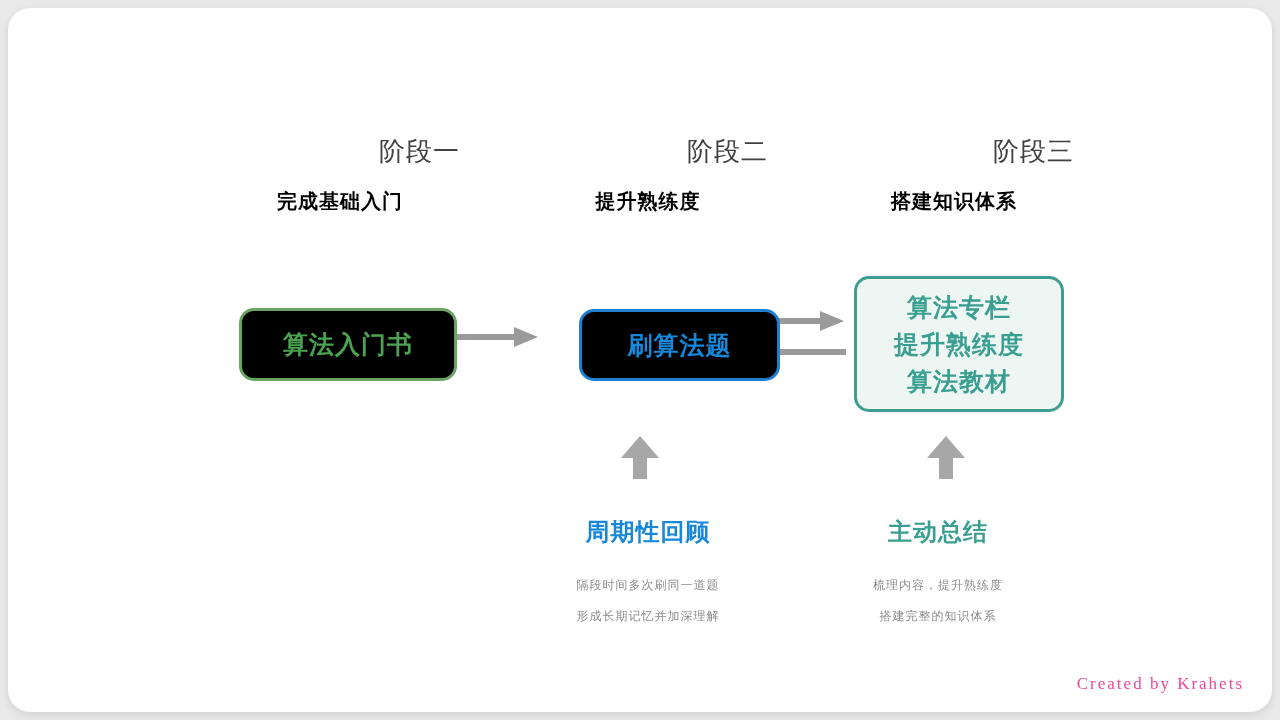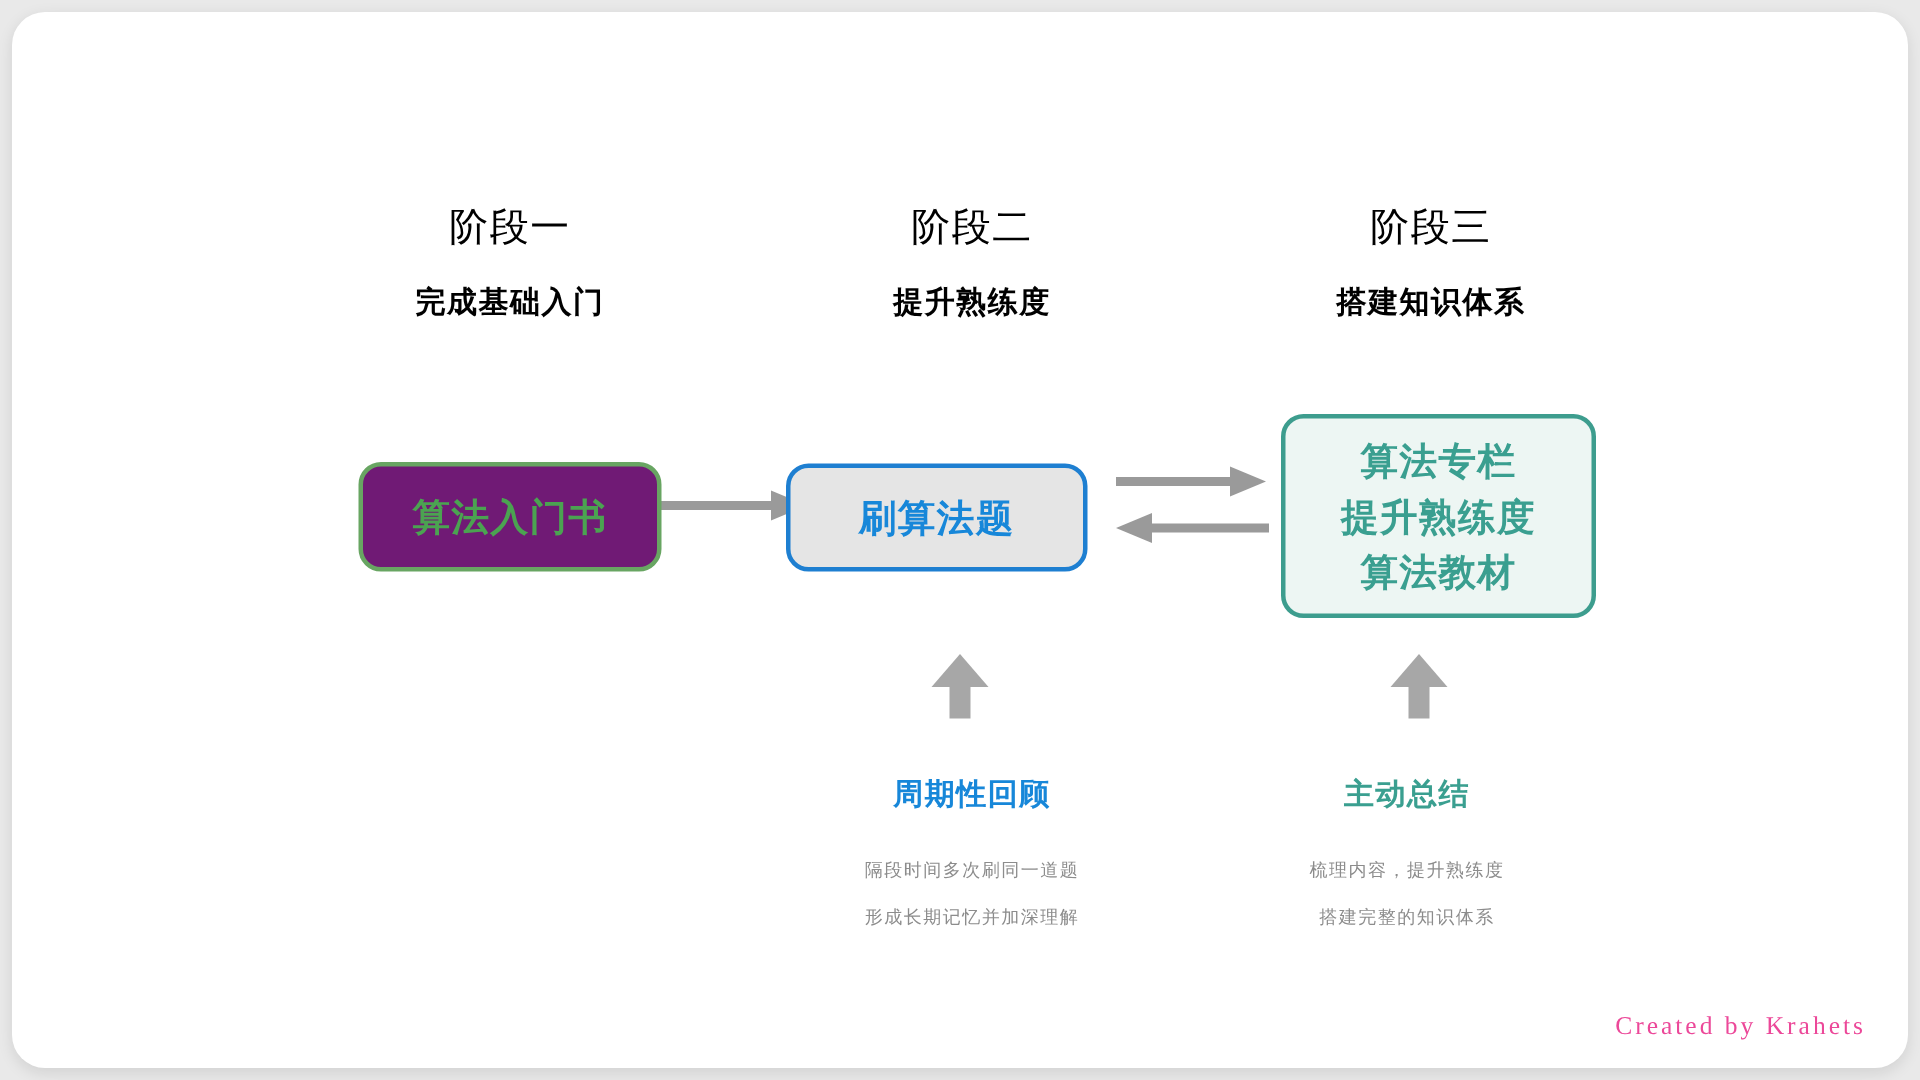--- a/index.html
+++ b/index.html
@@ -20,23 +20,24 @@
     box-shadow: 0 3px 10px rgba(0,0,0,0.10);
   }
   
   .stage { position: absolute; width: 240px; text-align: center; }
   .stage-1 { left: 212px; top: 126px; }
   .stage-2 { left: 520px; top: 126px; }
   .stage-3 { left: 826px; top: 126px; }
   .stage-title {
     display: block;
     font-size: 26px;
-    color: #000000;
+    color: #404040;
     font-weight: 400;
     letter-spacing: 1px;
+    text-align: right;
   }
   .stage-subtitle {
     display: block;
     margin-top: 19px;
     font-size: 20px;
     color: #000000;
     font-weight: 700;
     letter-spacing: 1px;
   }
   
@@ -48,45 +49,45 @@
     display: flex;
     flex-direction: column;
     justify-content: center;
     align-items: center;
     font-weight: 700;
     font-size: 25px;
     letter-spacing: 1px;
   }
   .node-line { display: block; line-height: 37px; }
   .node-green {
-    left: 231px; top: 300px; width: 202px; height: 73px;
-    border-color: #68a562; background: #701a75; color: #4ba351; text-align: right;
+    left: 231px; top: 300px; width: 218px; height: 73px;
+    border-color: #68a562; background: #000000; color: #4ba351; text-align: right;
   }
   .node-blue {
-    left: 516px; top: 301px; width: 201px; height: 72px;
-    border-color: #1e7fd1; background: #e5e5e5; color: #1787d9;
+    left: 571px; top: 301px; width: 201px; height: 72px;
+    border-color: #1e7fd1; background: #000000; color: #1787d9;
   }
   .node-teal {
     left: 846px; top: 268px; width: 210px; height: 136px;
     border-color: #3d9d8e; background: #edf6f3; color: #3a9f90;
   }
   
   .arrows {
     position: absolute;
     left: 0; top: 0;
     width: 1264px; height: 704px;
     pointer-events: none;
   }
   
   .annotation { position: absolute; width: 320px; text-align: center; }
   .annotation-review { left: 480px; top: 508px; }
   .annotation-summary { left: 770px; top: 508px; }
   .annotation-title {
     display: block;
-    font-size: 20px;
+    font-size: 24px;
     font-weight: 700;
     letter-spacing: 1px;
   }
   .annotation-review .annotation-title { color: #1787d9; }
   .annotation-summary .annotation-title { color: #3a9f90; }
   .annotation-desc {
     display: block;
     margin-top: 22px;
     font-size: 12px;
     line-height: 31px;

